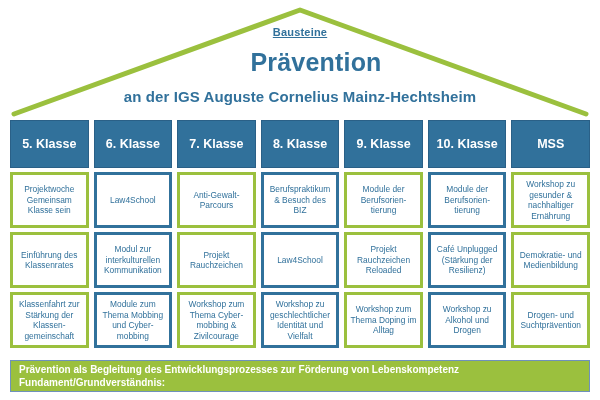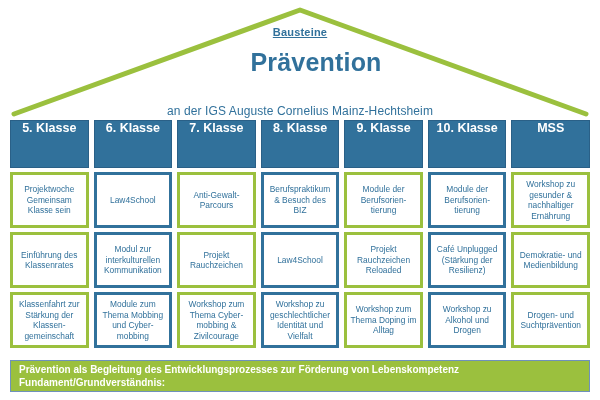--- a/index.html
+++ b/index.html
@@ -60,24 +60,23 @@
     width: 600px;
     font-size: 25px;
     font-weight: bold;
     letter-spacing: .2px;
   }
   .roof-sub {
     position: absolute;
     top: 88px;
     left: 0;
     width: 600px;
-    font-size: 12px;
-    font-weight: normal;
+    font-size: 15px;
+    font-weight: bold;
     letter-spacing: .1px;
-    margin-top: 16px;
   }
 
   
   .grid {
     position: absolute;
     left: 10px;
     top: 120px;
     width: 580px;
     display: grid;
     grid-template-columns: repeat(7, 1fr);
@@ -86,20 +85,21 @@
   }
 
   .hdr {
     background: #31719B;
     color: #ffffff;
     font-size: 12.5px;
     font-weight: bold;
     line-height: 15px;
     height: 48px;
     display: flex;
+    align-items: center;
     justify-content: center;
     text-align: center;
     border: 1px solid #2a6087;
     box-sizing: border-box;
   }
 
   .cell {
     background: #ffffff;
     color: #31719B;
     font-size: 8.4px;

